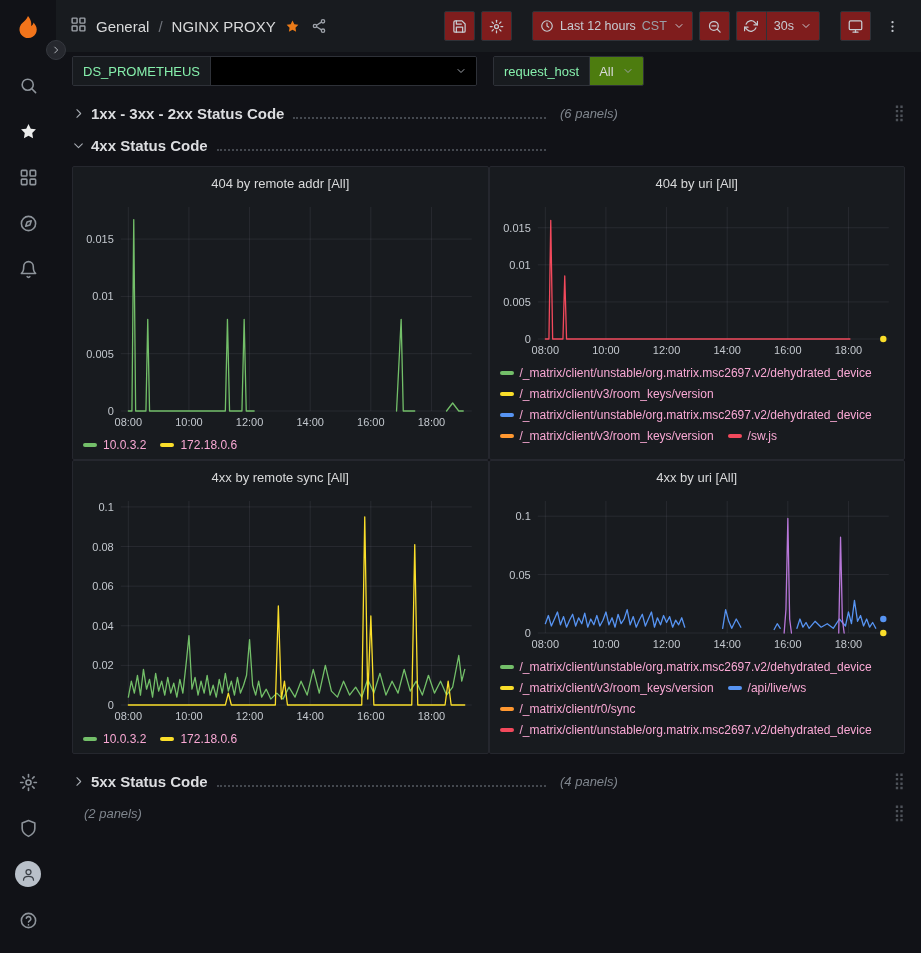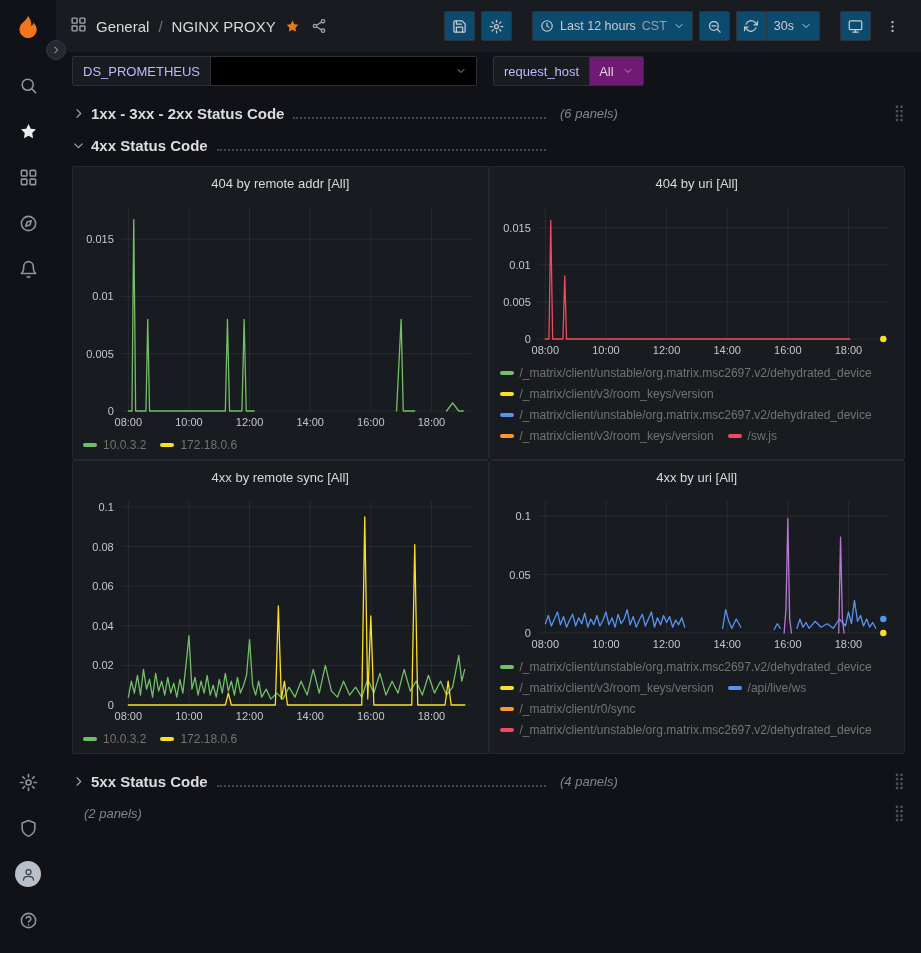--- a/index.html
+++ b/index.html
@@ -25,54 +25,54 @@
   
   .main { flex: 1; display: flex; flex-direction: column; min-width: 0; }
   .topbar { flex: 0 0 52px; height: 52px; background: #181b1f; display: flex; align-items: center; justify-content: space-between; padding: 0 14px; }
   .tb-left { display: flex; align-items: center; gap: 9px; color: #d8d9da; }
   .tb-left .apps { color: #9da2a9; }
   .crumb { font-size: 15px; cursor: pointer; }
   .crumb-sep { color: #70757c; font-size: 15px; }
   .fav-star { color: #eb7b18; display: flex; cursor: pointer; }
   .share { color: #9da2a9; display: flex; cursor: pointer; margin-left: 2px; }
   .tb-right { display: flex; align-items: center; gap: 6px; }
-  .tbtn { height: 30px; min-width: 30px; padding: 0 7px; display: inline-flex; align-items: center; justify-content: center; gap: 6px; background: #0c4a6e; border: 1px solid #2f3238; border-radius: 2px; color: #c7cbd1; cursor: pointer; font-size: 12.5px; font-family: inherit; }
+  .tbtn { height: 30px; min-width: 30px; padding: 0 7px; display: inline-flex; align-items: center; justify-content: center; gap: 6px; background: #7f1d1d; border: 1px solid #2f3238; border-radius: 2px; color: #c7cbd1; cursor: pointer; font-size: 12.5px; font-family: inherit; }
   .tbtn .dim { color: #9aa0a8; }
   .tbtn.noborder { background: none; border: none; }
   .btn-group { display: inline-flex; }
   .btn-group .tbtn:first-child { border-radius: 2px 0 0 2px; border-right: none; }
   .btn-group .tbtn:last-child { border-radius: 0 2px 2px 0; }
   .gap { width: 8px; }
 
   
   .subbar { flex: 0 0 38px; display: flex; align-items: center; gap: 16px; padding: 0 16px; background: #111217; }
   .var-control { display: flex; align-items: stretch; height: 30px; border: 1px solid #2e3138; border-radius: 2px; overflow: hidden; }
-  .var-label { display: flex; align-items: center; padding: 0 10px; background: #181b1f; color: #c4b5fd; }
-  .var-value { display: flex; align-items: center; gap: 8px; padding: 0 9px; background: #701a75; color: #d8d9da; cursor: pointer; border-left: 1px solid #2e3138; }
+  .var-label { display: flex; align-items: center; padding: 0 10px; background: #181b1f; color: #86efac; }
+  .var-value { display: flex; align-items: center; gap: 8px; padding: 0 9px; background: #4d7c0f; color: #d8d9da; cursor: pointer; border-left: 1px solid #2e3138; }
   .var-value.redacted { width: 266px; background: #000; justify-content: flex-end; }
   .chev { color: #9da2a9; display: flex; }
 
   
   .content { flex: 1; padding: 6px 16px 0; overflow: hidden; }
   .row-head { display: flex; align-items: center; height: 30px; position: relative; cursor: pointer; margin-top: 2px; }
   .row-left { display: flex; align-items: center; width: 476px; min-width: 0; }
   .row-chevron { color: #a7acb3; display: flex; margin-right: 6px; flex: 0 0 auto; }
   .row-title { font-weight: 700; font-size: 15px; white-space: nowrap; color: #dcdde0; text-align: right; }
   .row-dots { flex: 1; height: 0; border-bottom: 2px dotted #44484f; margin: 10px 2px 0 9px; align-self: center; }
   .row-count { font-style: italic; color: #7f858d; font-size: 13px; margin-left: 12px; }
   .row-handle { position: absolute; right: 0; top: 50%; transform: translateY(-50%); color: #4d5158; font-size: 16px; line-height: 1; cursor: grab; }
 
   .panels { display: grid; grid-template-columns: 1fr 1fr; margin: 6px 0 12px; }
   .panel { background: #181b1f; border: 1px solid #25272e; border-radius: 2px; height: 294px; display: flex; flex-direction: column; min-width: 0; }
   .panel-title { flex: 0 0 32px; display: flex; align-items: center; justify-content: center; font-size: 13px; font-weight: 500; color: #d8d9da; cursor: pointer; }
   .chart { display: block; width: 100%; }
   .chart .grid { stroke: rgba(204,204,220,0.09); stroke-width: 1; }
   .chart .tick { fill: #c3c8ce; font-size: 11px; font-family: "Liberation Sans", "DejaVu Sans", sans-serif; }
   .legend { flex: 1; min-height: 0; overflow: hidden; display: flex; flex-wrap: wrap; align-content: flex-start; column-gap: 14px; padding: 3px 10px 0; }
-  .legend-item { display: inline-flex; align-items: center; gap: 6px; height: 21px; font-size: 12px; color: #737373; white-space: nowrap; cursor: pointer; max-width: 100%; overflow: hidden; }
+  .legend-item { display: inline-flex; align-items: center; gap: 6px; height: 21px; font-size: 12px; color: #f9a8d4; white-space: nowrap; cursor: pointer; max-width: 100%; overflow: hidden; }
   .legend-swatch { flex: 0 0 14px; width: 14px; height: 4px; border-radius: 2px; }
 </style>
 </head>
 <body>
 
 <aside class="sidebar">
   <button class="logo-btn">
     <svg width="28" height="28" viewBox="0 0 24 24">
       <path fill="#f2741b" d="M12 1.8 C10.9 4.9 8.9 6.1 7.4 7.5 A7.4 7.4 0 1 0 19.5 13.3 C19.5 10.4 17.8 9 16.8 7.3 C16.5 8.8 15.6 9.8 14.6 10.3 C15.4 7.3 14 4.1 12 1.8 Z"></path>
     </svg>

